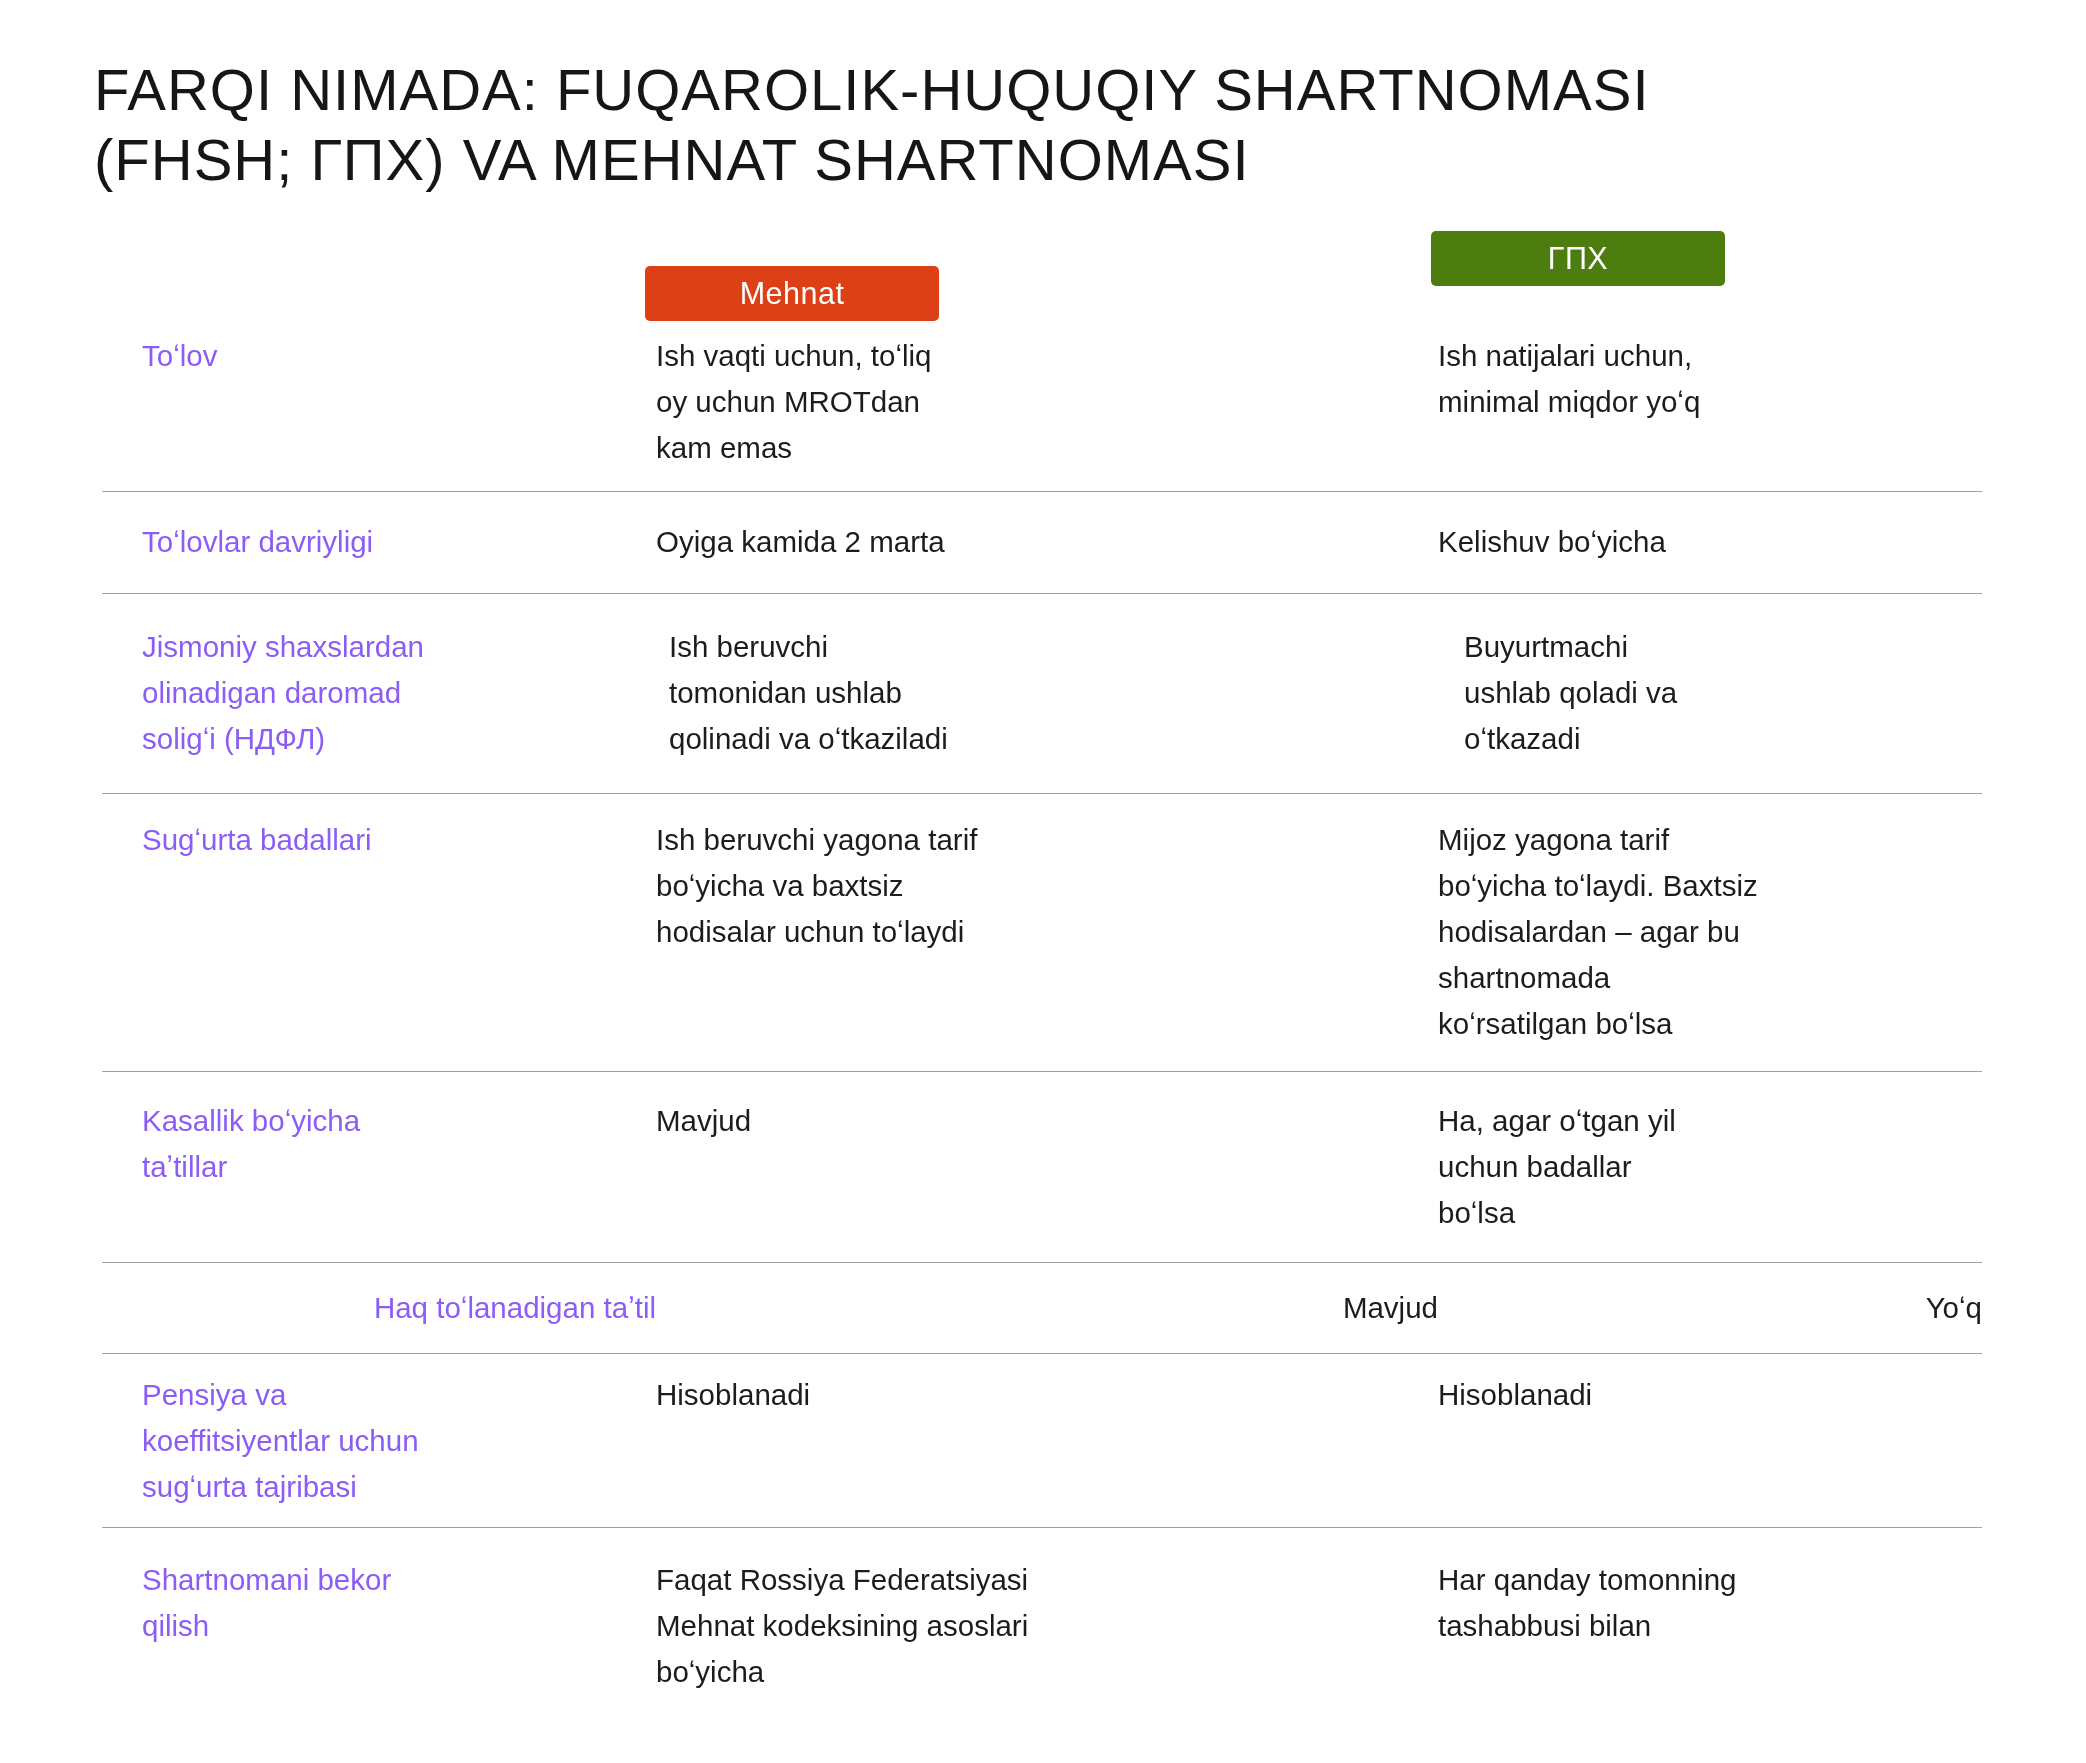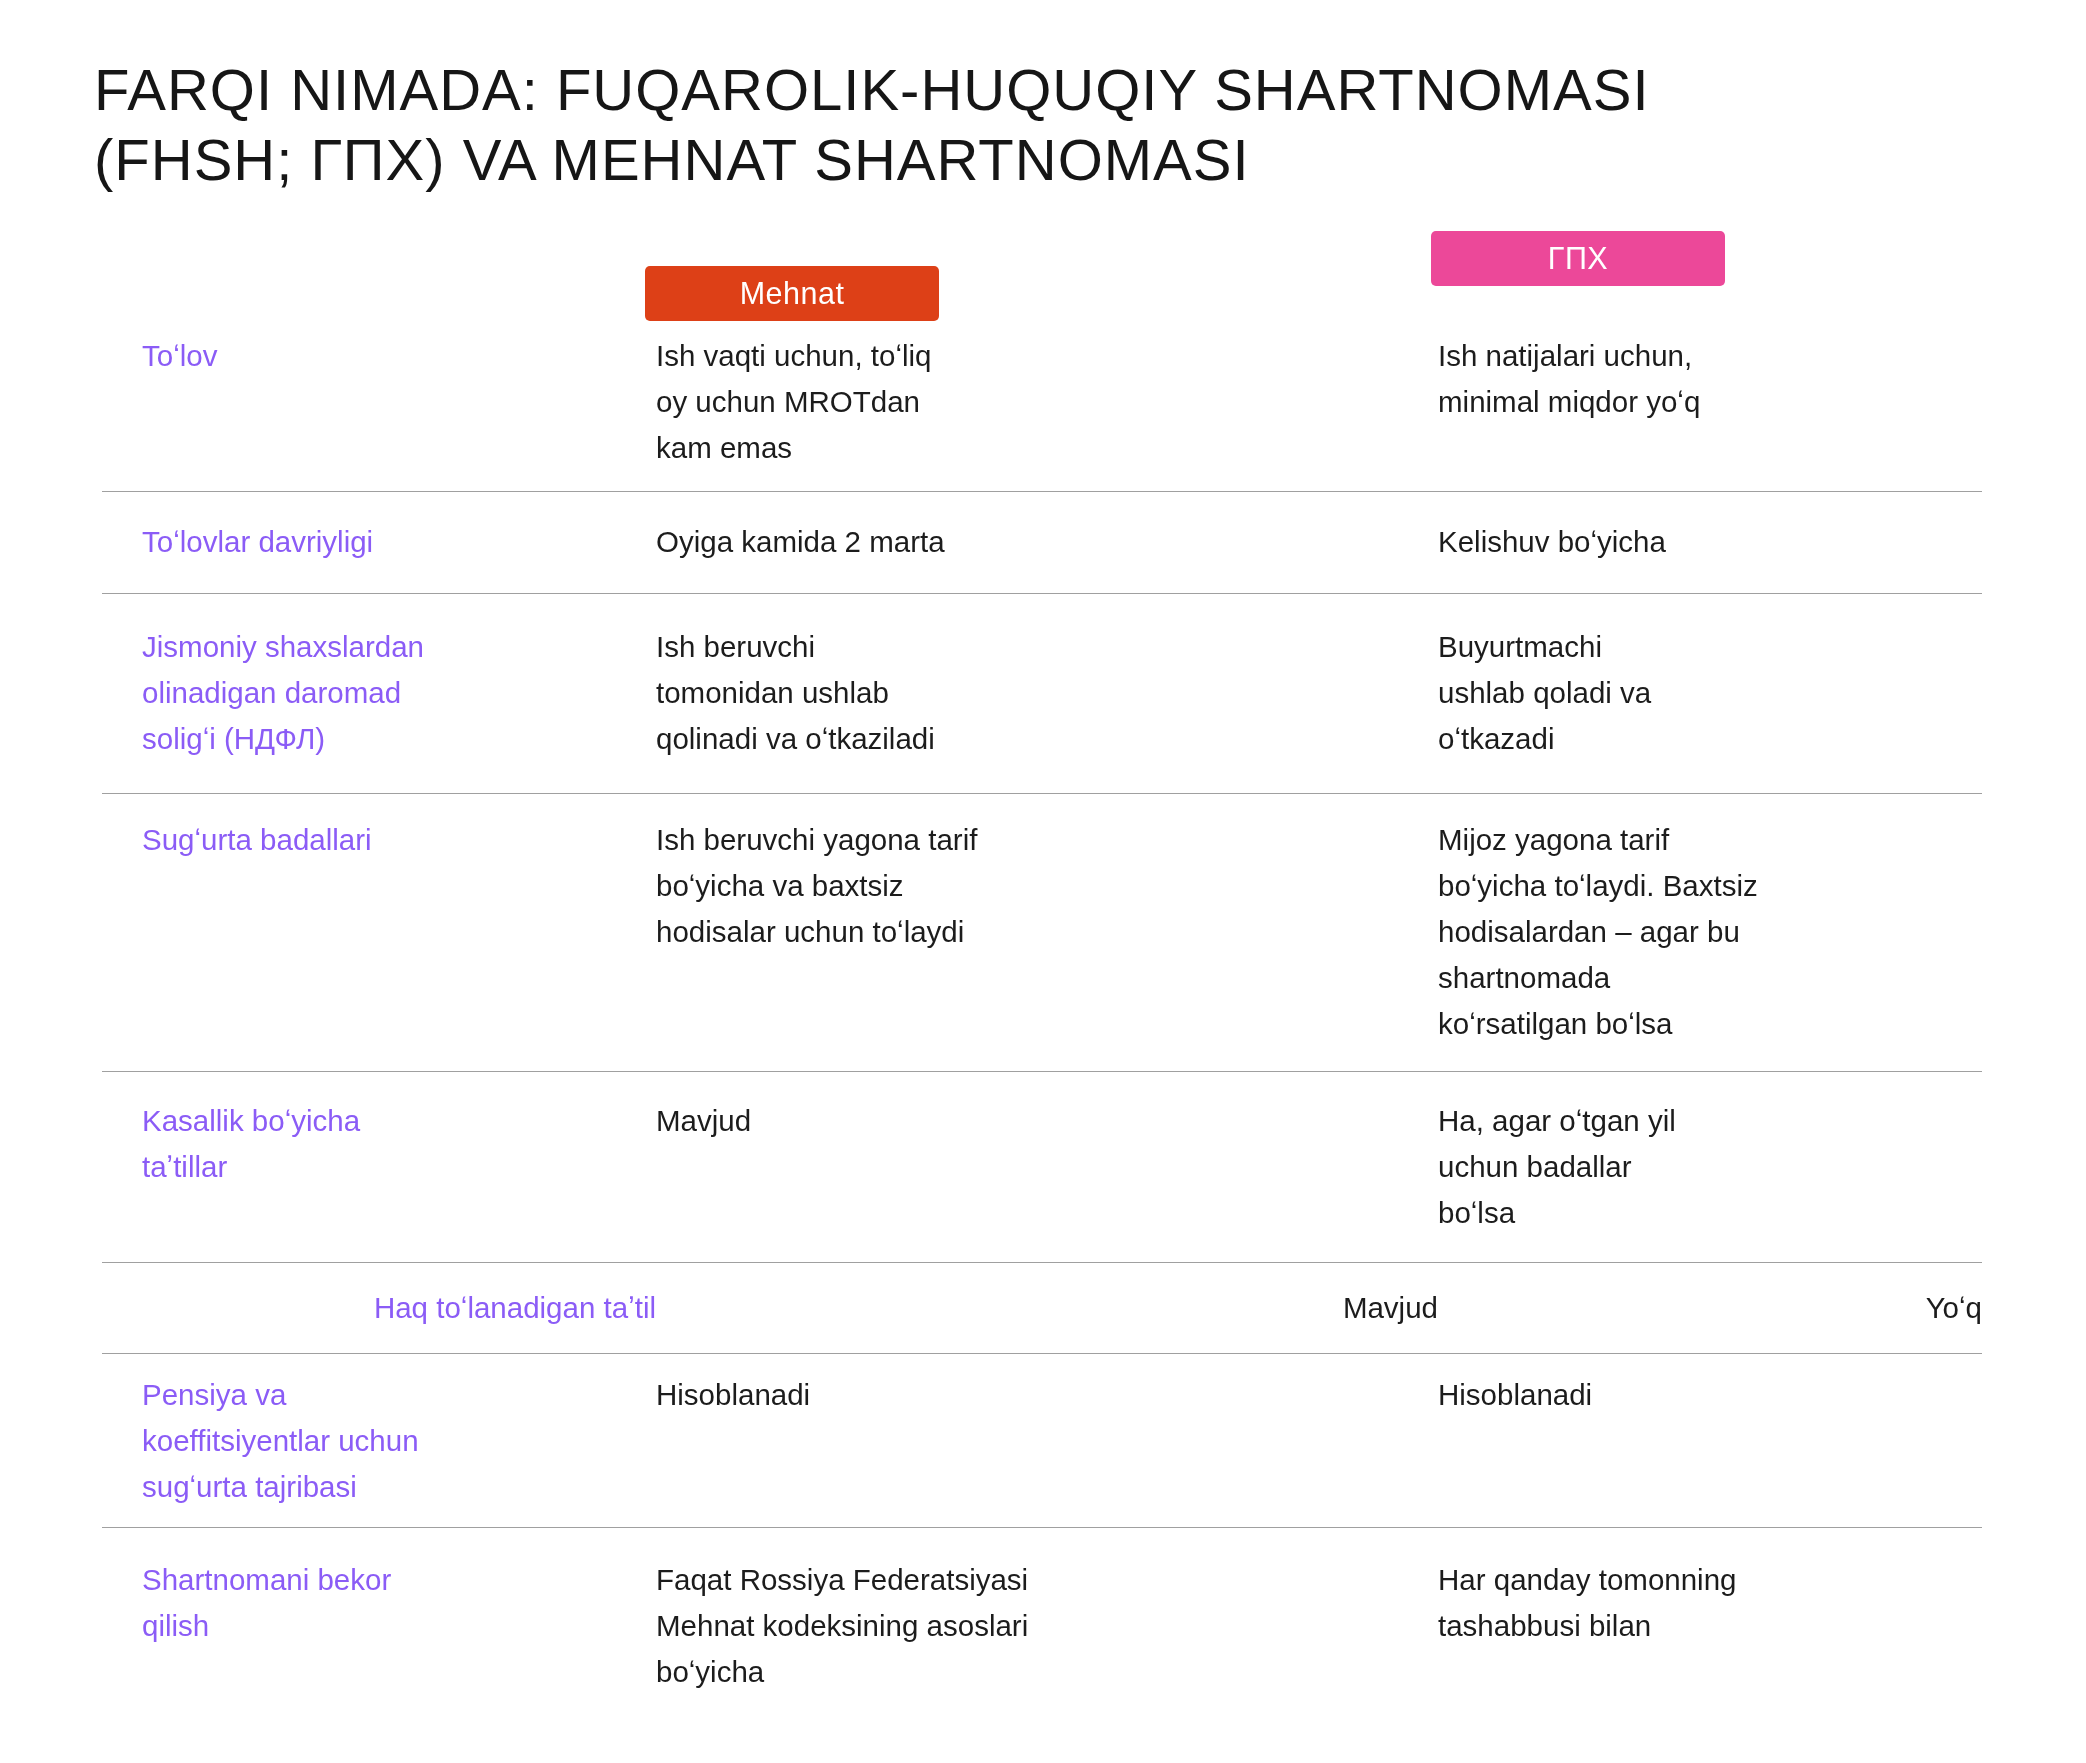--- a/index.html
+++ b/index.html
@@ -36,34 +36,34 @@
     height: 55px;
     border-radius: 4.9px;
     display: flex;
     align-items: center;
     justify-content: center;
     color: #ffffff;
     font-size: 30.5px;
     letter-spacing: 0.5px;
   }
   .badge-mehnat { left: 543px; background: #dd4017; margin-top: 35px; }
-  .badge-gph    { left: 1329px; background: #ec4899; }
+  .badge-gph    { left: 1329px; background: #4d7c0f; }
   .table {
     margin: 28.5px 105px 0 102px;
   }
   .row {
     display: grid;
     grid-template-columns: 554px 782px 1fr;
   }
   .row:not(:first-child) {
     border-top: 1.5px solid #a0a0a0;
   }
   .row:nth-child(1) { padding: 18.7px 0 19.7px; }
   .row:nth-child(2) { padding: 27.5px 0; }
-  .row:nth-child(3) { padding: 30.5px 0; }
+  .row:nth-child(3) { padding: 30.5px 0; gap: 13px; }
   .row:nth-child(4) { padding: 23.6px 0; }
   .row:nth-child(5) { padding: 26px 0; }
   .row:nth-child(6) { padding: 22px 0; text-align: right; }
   .row:nth-child(7) { padding: 17.7px 0; }
   .row:nth-child(8) { padding: 28.5px 0 67px; }
   .cell {
     font-size: 29.5px;
     line-height: 46px;
     white-space: pre-line;
     font-weight: 400;

